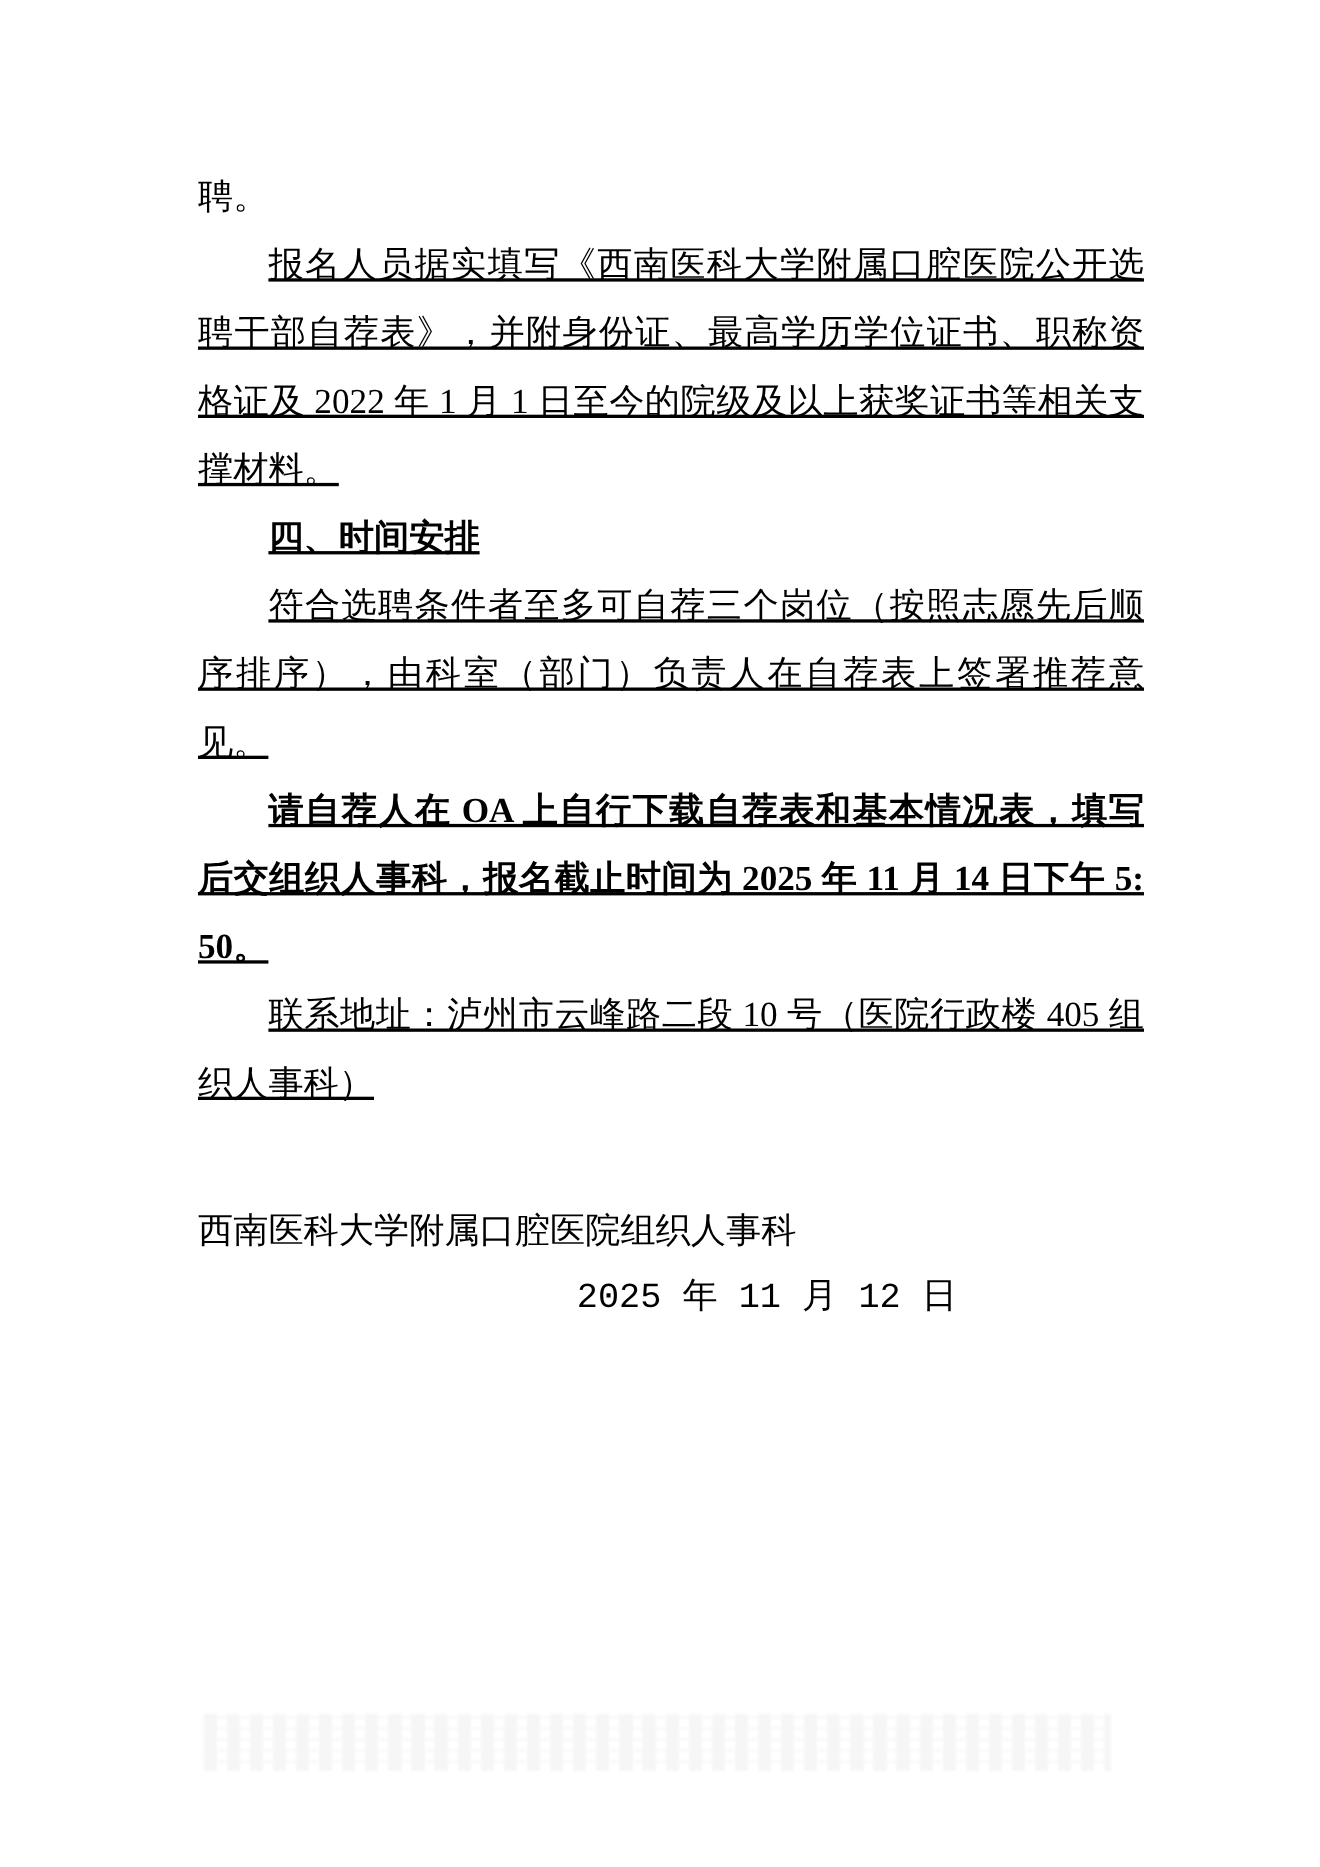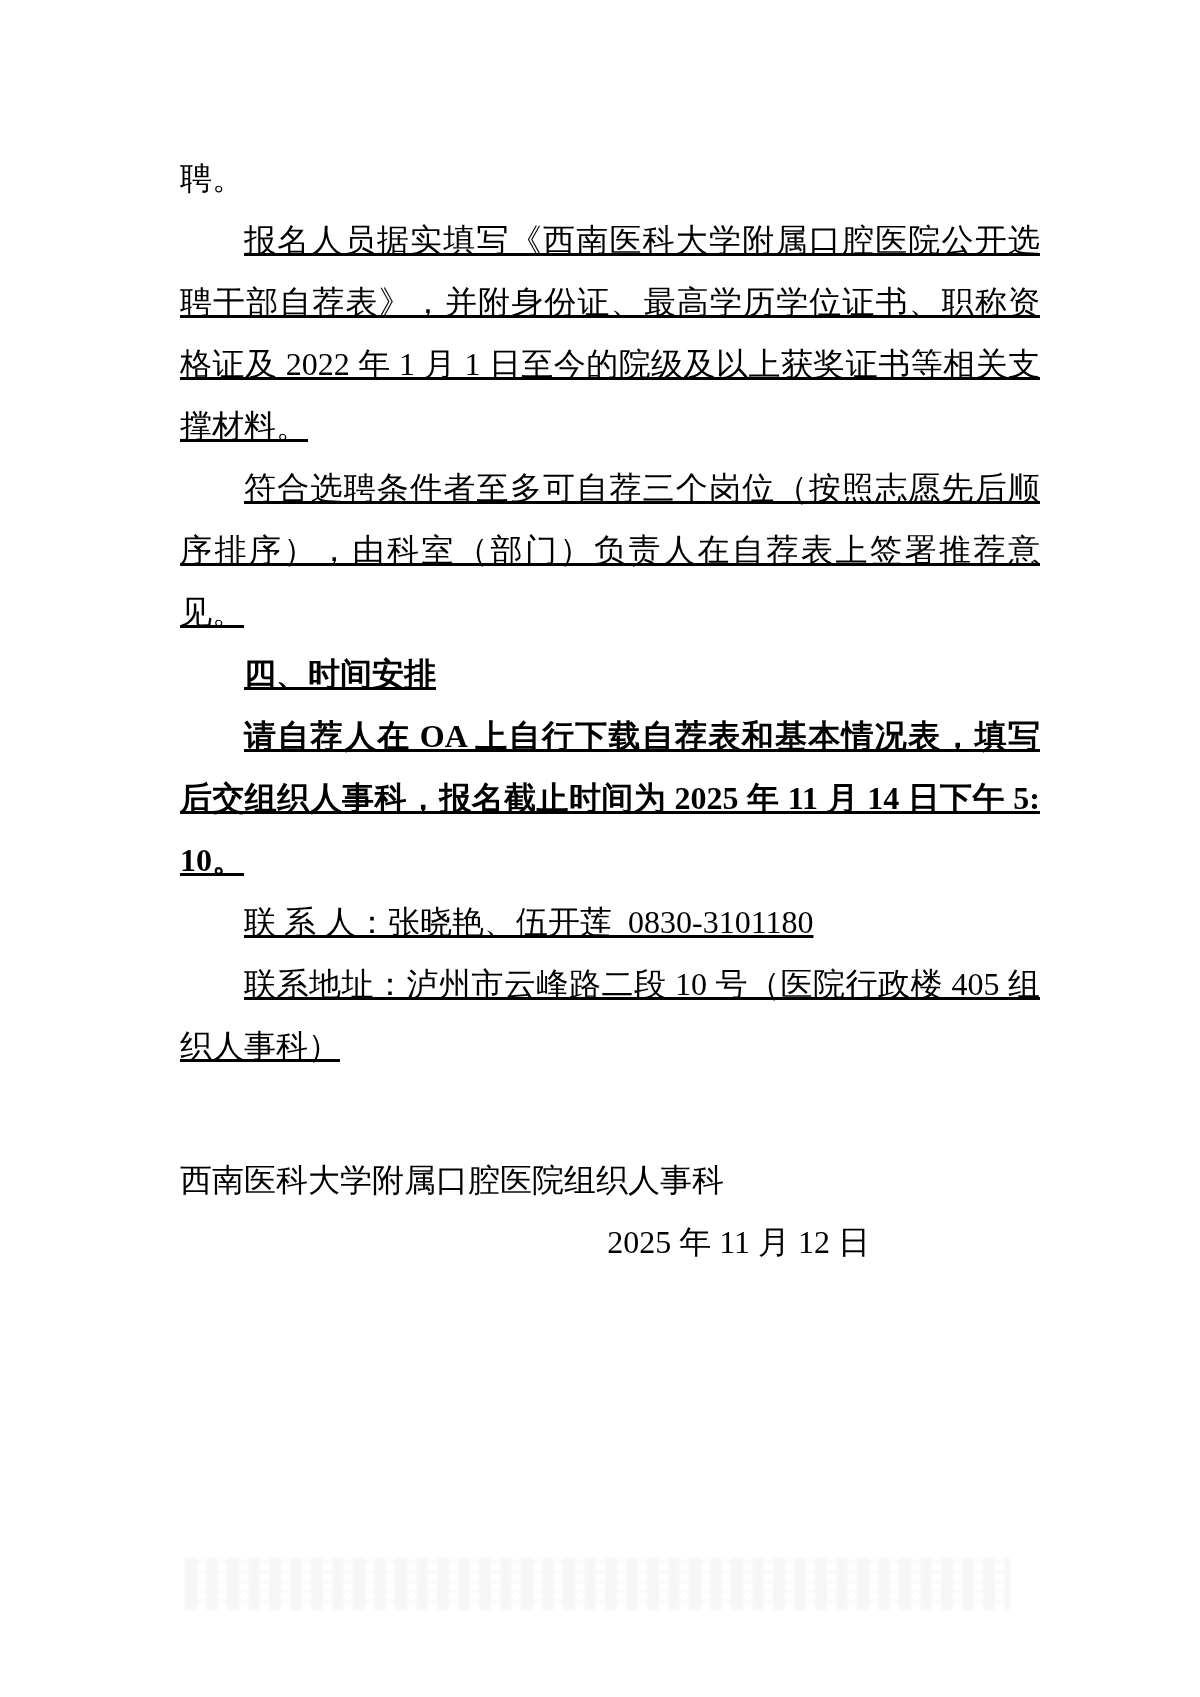--- a/index.html
+++ b/index.html
@@ -48,20 +48,21 @@
     text-align: left;
     white-space: pre-wrap;
   }
   .date-line {
     margin: 0;
     padding: 0 170px 0 0;
     font-size: 32px;
     line-height: 62px;
     text-align: right;
     white-space: pre-wrap;
+    font-family: Liberation Mono, monospace;
   }
   .faint-watermark {
     position: absolute;
     left: 185px;
     top: 1558px;
     width: 825px;
     height: 52px;
     opacity: 0.45;
     background:
       repeating-linear-gradient(90deg, #ededed 0 12px, rgba(0,0,0,0) 12px 21px),
@@ -71,24 +72,23 @@
 </style>
 </head>
 <body>
 
 <div class="page">
 
   <div class="doc-body">
     <div id="paragraphs-container">
         <p class="doc-line">聘。</p>
         <p class="doc-line indent">报名人员据实填写《西南医科大学附属口腔医院公开选聘干部自荐表》，并附身份证、最高学历学位证书、职称资格证及 2022 年 1 月 1 日至今的院级及以上获奖证书等相关支撑材料。</p>
+        <p class="doc-line indent bold">四、时间安排</p>
         <p class="doc-line indent">符合选聘条件者至多可自荐三个岗位（按照志愿先后顺序排序），由科室（部门）负责人在自荐表上签署推荐意见。</p>
-        <p class="doc-line indent bold">四、时间安排</p>
-        <p class="doc-line indent bold">请自荐人在 OA 上自行下载自荐表和基本情况表，填写后交组织人事科，报名截止时间为 2025 年 11 月 14 日下午 5:10。</p>
-        <p class="doc-line indent">联 系 人：张晓艳、伍开莲  0830-3101180</p>
+        <p class="doc-line indent bold">请自荐人在 OA 上自行下载自荐表和基本情况表，填写后交组织人事科，报名截止时间为 2025 年 11 月 14 日下午 5:50。</p>
         <p class="doc-line indent">联系地址：泸州市云峰路二段 10 号（医院行政楼 405 组织人事科）</p>
       </div>
 
     <p class="signature-line">西南医科大学附属口腔医院组织人事科</p>
 
     <p class="date-line">2025 年 11 月 12 日</p>
   </div>
 
   <div class="faint-watermark"></div>
 

